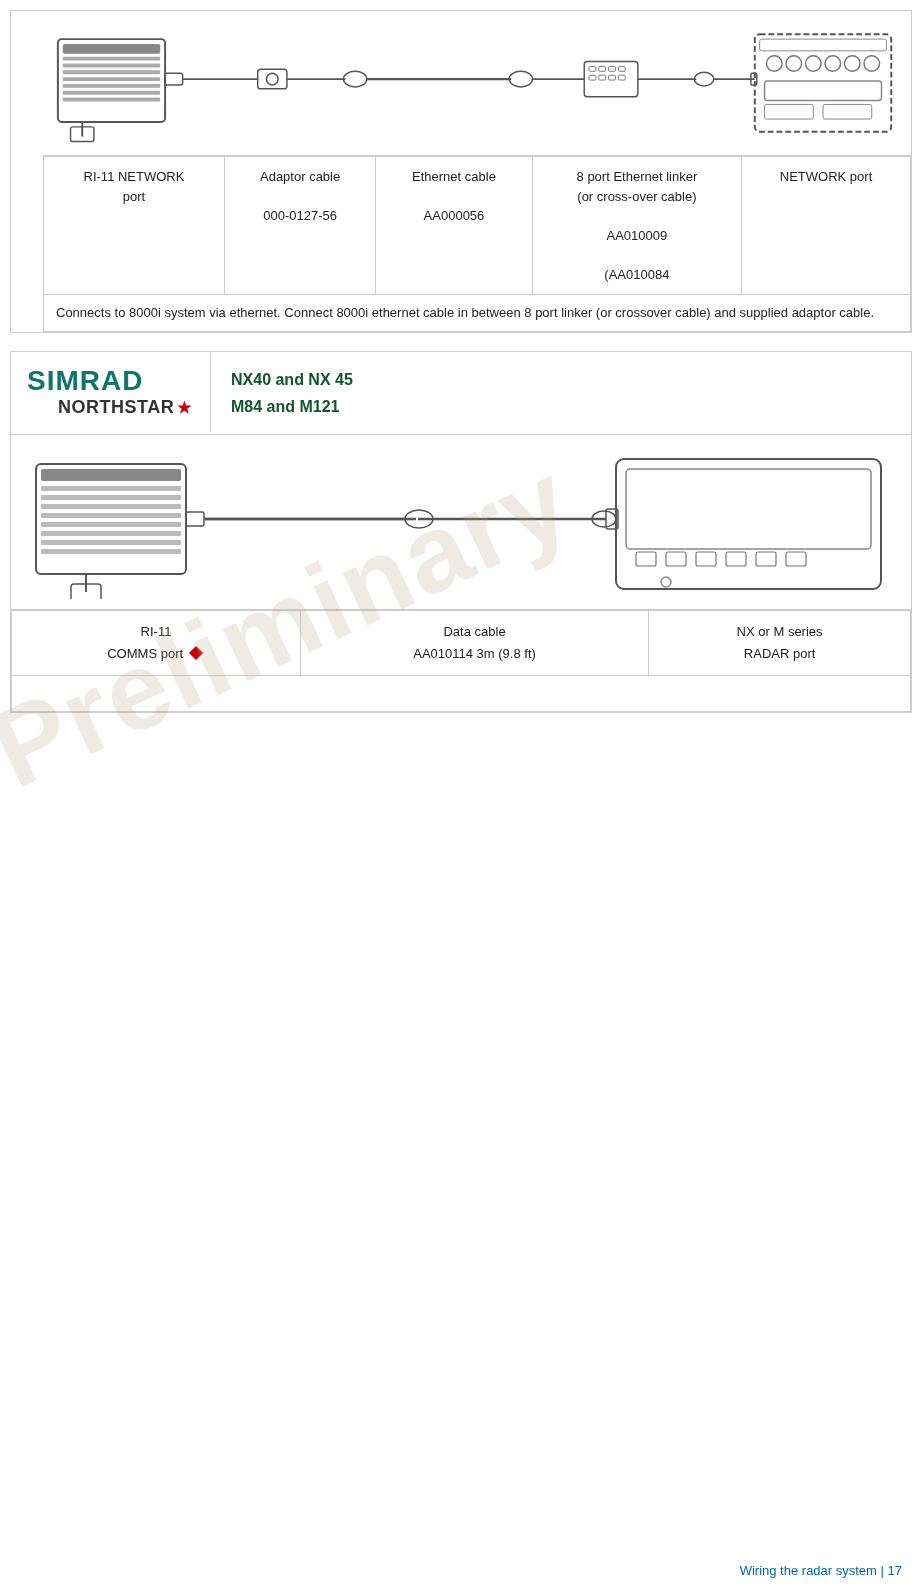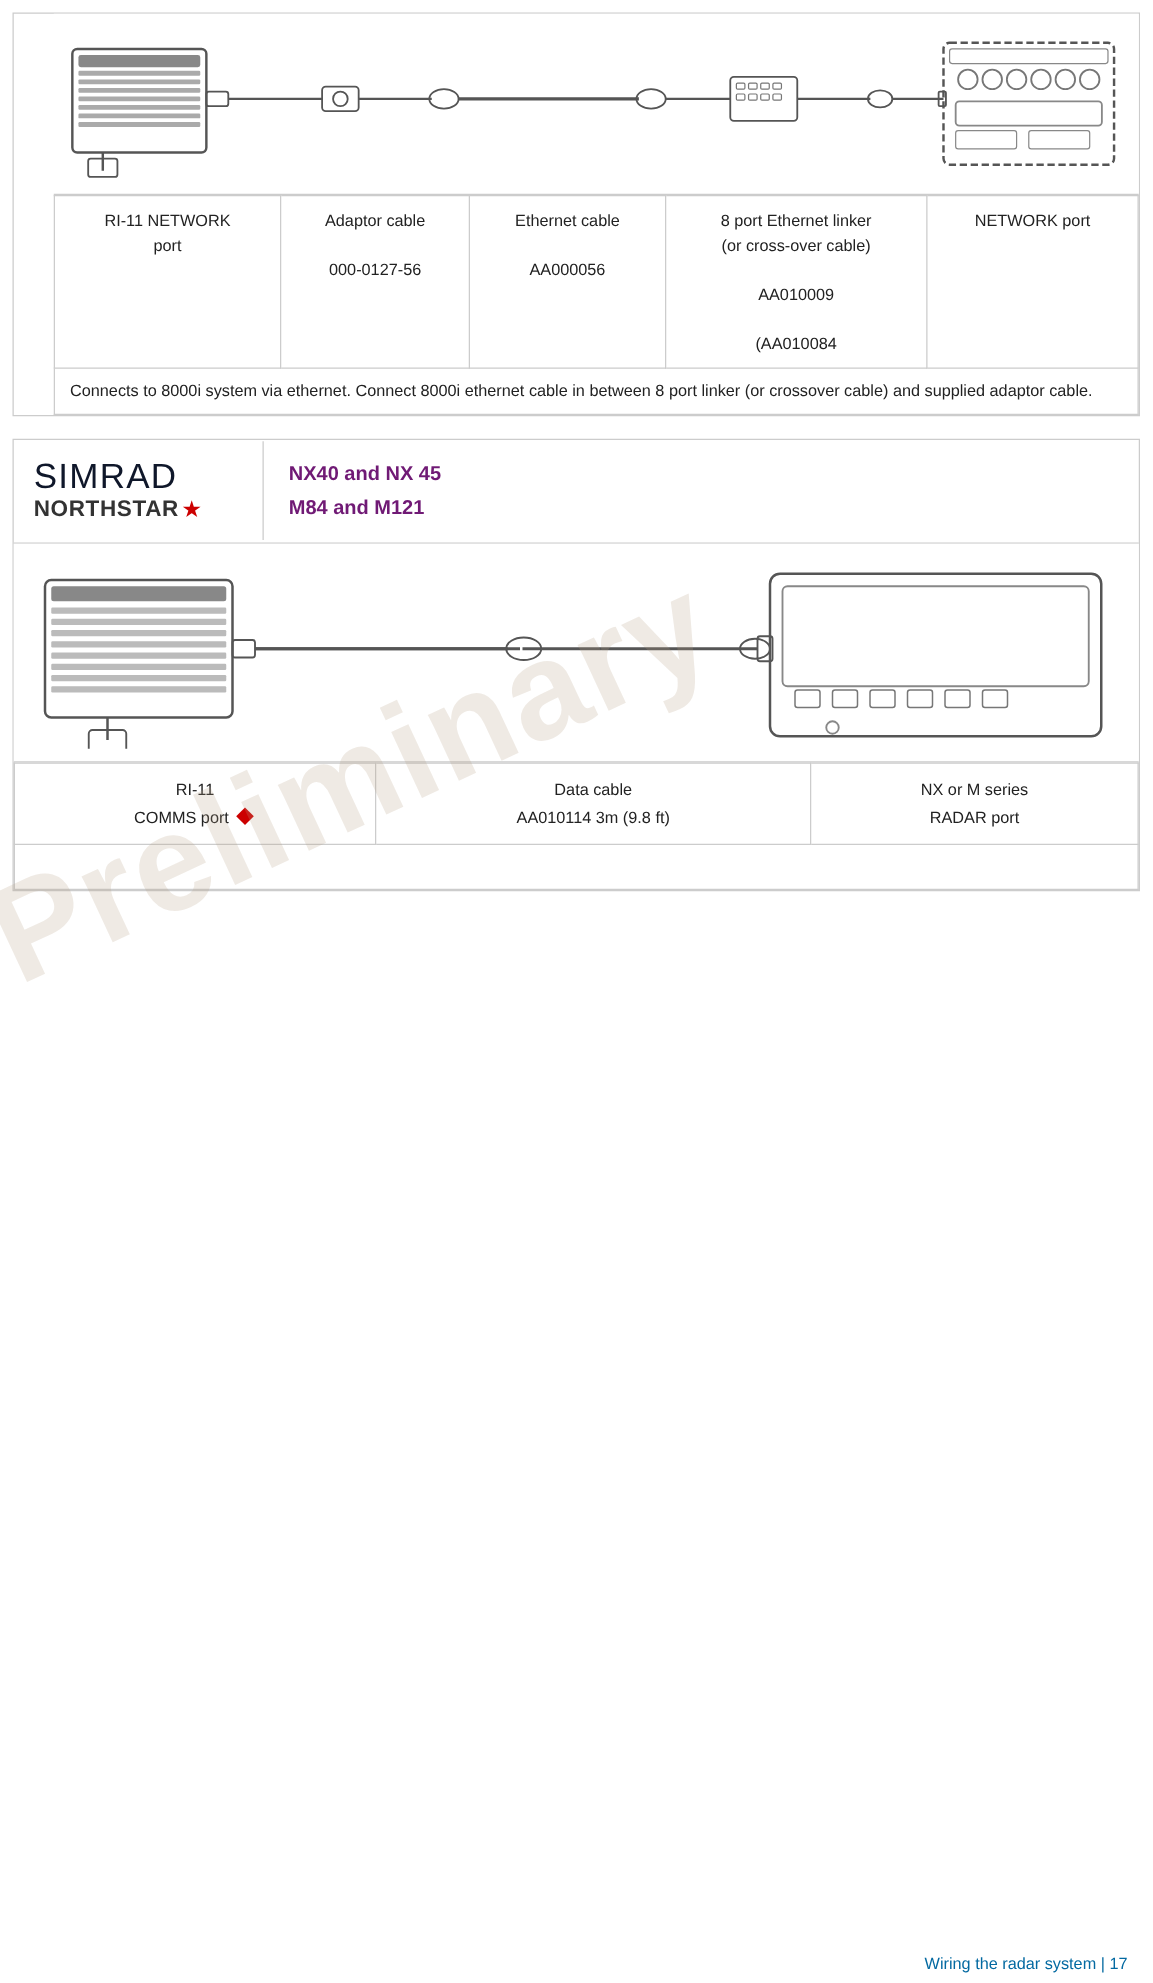--- a/index.html
+++ b/index.html
@@ -90,53 +90,54 @@
       padding: 14px 16px;
       border-right: 1px solid #ccc;
       display: flex;
       flex-direction: column;
       align-items: flex-start;
       justify-content: center;
     }
 
     .simrad-logo {
       font-size: 28px;
-      font-weight: 400;
-      color: #0f172a;
+      font-weight: 700;
+      color: #0f766e;
       letter-spacing: 1px;
       font-family: Arial Black, Arial, sans-serif;
       line-height: 1;
     }
 
     .northstar-logo {
       font-size: 18px;
       font-weight: 900;
       color: #333;
       letter-spacing: 0.5px;
       font-family: Arial Black, Arial, sans-serif;
       display: flex;
       align-items: center;
       gap: 3px;
       margin-top: 2px;
+      margin-left: 31px;
     }
 
     .star-icon {
       color: #c00;
       font-size: 16px;
     }
 
     .model-cell {
       flex: 1;
       padding: 14px 20px;
     }
 
     .model-title {
       font-weight: bold;
       font-size: 16px;
-      color: #701a75;
+      color: #14532d;
       line-height: 1.7;
     }
 
     .section2-diagram {
       height: 175px;
       display: flex;
       align-items: center;
       justify-content: center;
       border-bottom: 1px solid #ccc;
       background: #fff;

